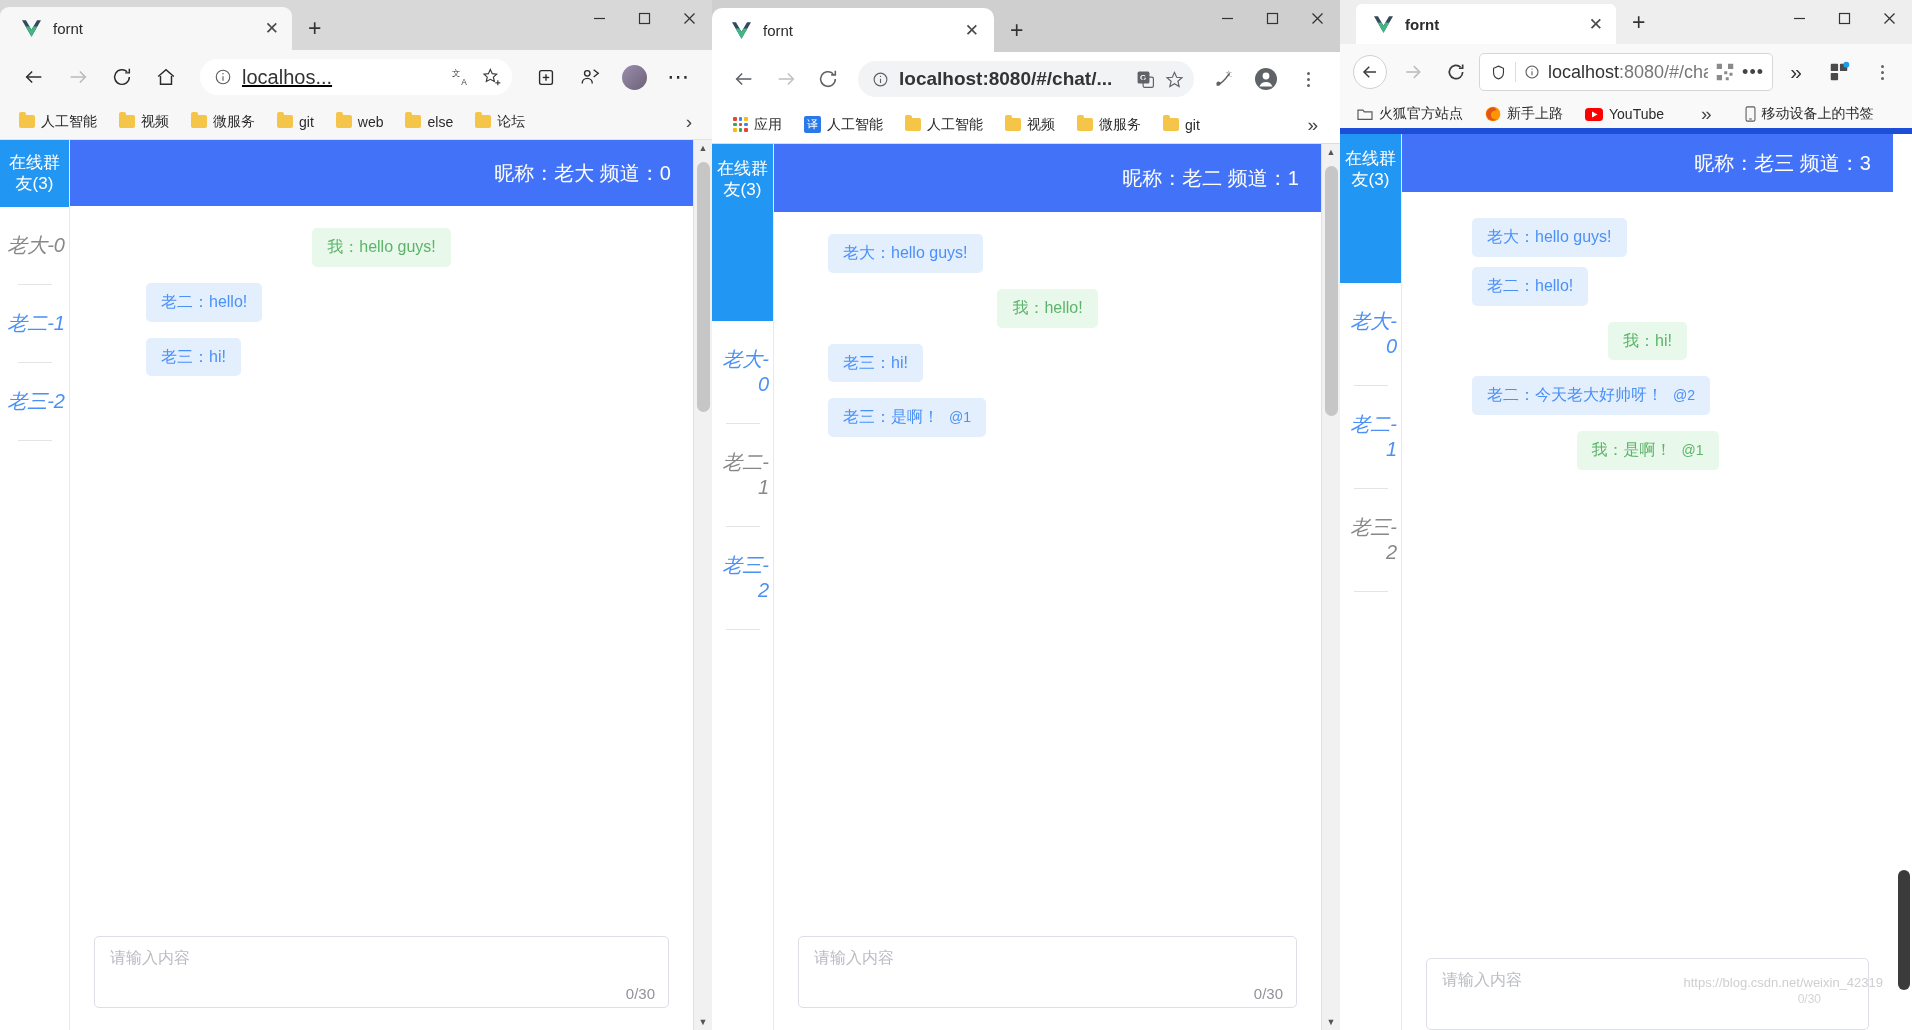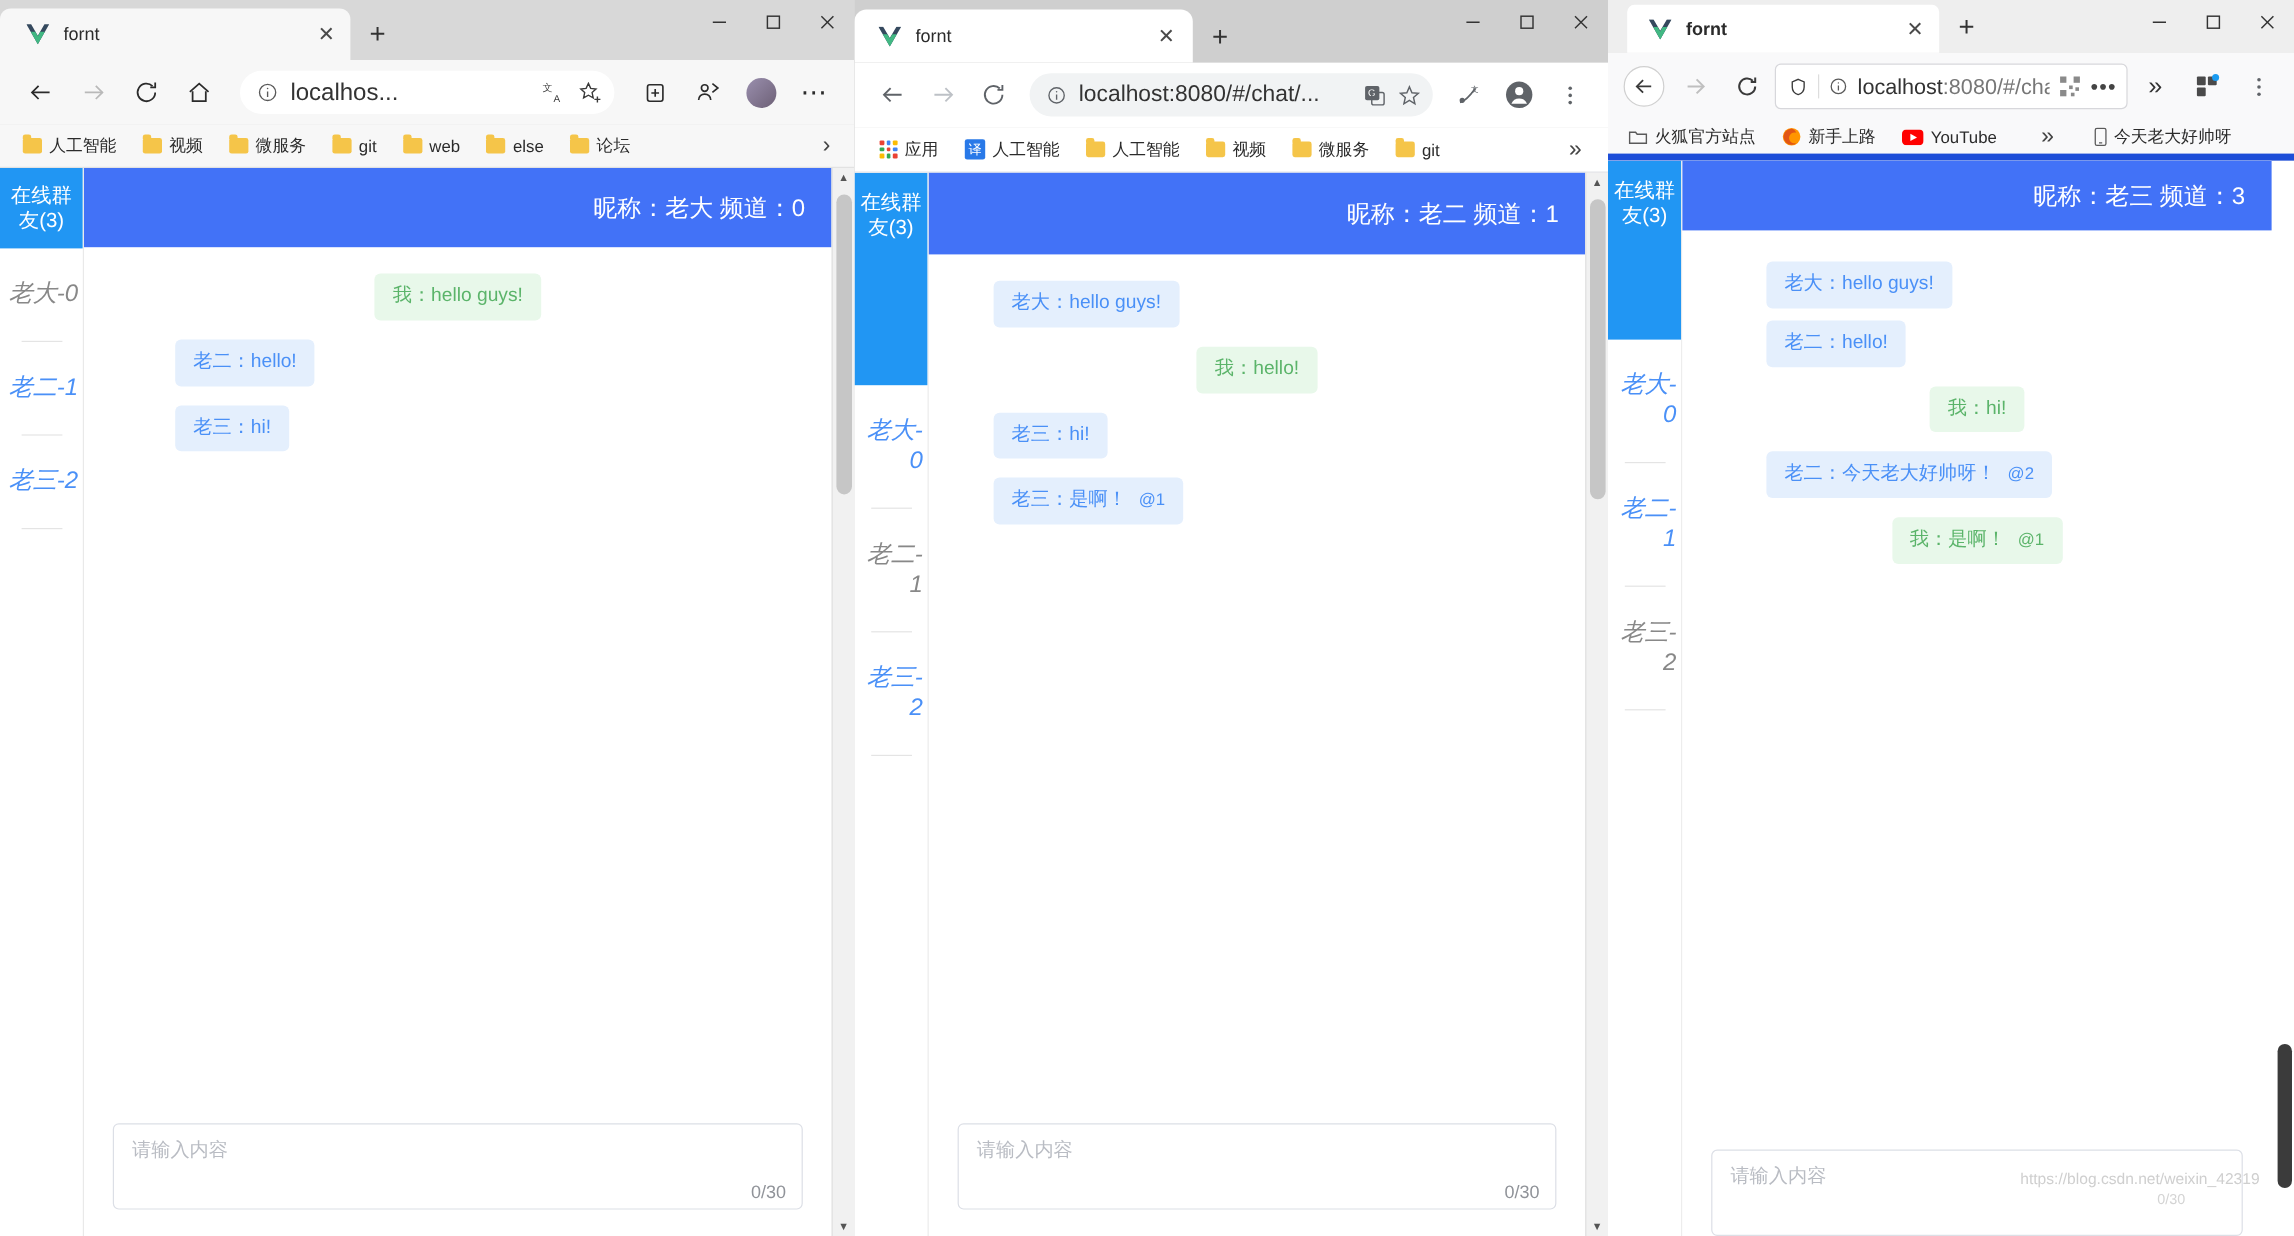--- a/index.html
+++ b/index.html
@@ -27,36 +27,36 @@
   .tab-close { font-size:17px; color:#4a4a4a; cursor:pointer; line-height:1; padding:3px; }
   .tab-plus { font-size:23px; color:#333; margin-left:16px; margin-bottom:8px; cursor:pointer; font-weight:300; }
   .win-ctrl { position:absolute; top:0; right:0; display:flex; height:36px; }
   .win-ctrl div { width:45px; display:flex; align-items:center; justify-content:center; font-size:14px; color:#333; cursor:pointer; }
 
   .edge-toolbar { height:54px; background:#f7f7f7; display:flex; align-items:center; padding:0 14px; gap:4px; }
   .tbtn { width:40px; height:40px; display:flex; align-items:center; justify-content:center; color:#2b2b2b; cursor:pointer; flex:none; }
   .tbtn.dim { color:#b9b9b9; }
   .urlbox {
     flex:1; height:36px; background:#fff; border-radius:18px; display:flex; align-items:center;
-    padding:0 10px 0 14px; gap:10px; margin:0 10px; min-width:0;
+    padding:0 10px 0 14px; gap:10px; margin:0 10px; min-width:0;text-decoration:underline;
   }
   .urltext { font-size:20px; color:#333; white-space:nowrap; overflow:hidden; flex:1; }
   .avatar-circle { width:25px; height:25px; border-radius:50%; background:linear-gradient(135deg,#9a8fae,#6d6076); flex:none; }
 
   .bmbar { height:36px; background:#f7f7f7; display:flex; align-items:center; padding:0 10px; gap:4px; border-bottom:1px solid #e2e2e2; overflow:hidden;}
   .bm { display:flex; align-items:center; gap:6px; padding:3px 9px; font-size:14px; color:#2b2b2b; white-space:nowrap; cursor:pointer; border-radius:4px; }
   .folder-ic { width:16px; height:13px; background:#f5c549; border-radius:2px; position:relative; flex:none; }
   .folder-ic:before { content:""; position:absolute; left:0; top:-3px; width:7px; height:4px; background:#f5c549; border-radius:2px 2px 0 0; }
   .bm-more { font-size:19px; color:#444; margin-left:auto; padding:0 10px; cursor:pointer; }
 
   
   .cr-tabstrip { height:52px; background:#cfcfcf; display:flex; align-items:flex-end; position:relative; }
   .cr-tab { width:282px; height:44px; background:#fff; border-radius:10px 10px 0 0; display:flex; align-items:center; padding:0 12px 0 20px; gap:12px; }
   .cr-toolbar { height:54px; background:#fff; display:flex; align-items:center; padding:0 12px; gap:2px; }
-  .cr-url { flex:1; height:36px; background:#f1f3f4; border-radius:18px; display:flex; align-items:center; padding:0 10px 0 14px; gap:10px; margin:0 8px; min-width:0; }
+  .cr-url { flex:1; height:36px; background:#f1f3f4; border-radius:18px; display:flex; align-items:center; padding:0 10px 0 14px; gap:10px; margin:0 8px; min-width:0;font-weight:bold; }
   .cr-bm { height:38px; background:#fff; display:flex; align-items:center; padding:0 12px; gap:4px; border-bottom:1px solid #dadce0; overflow:hidden; }
   .apps-grid { width:15px; height:15px; display:grid; grid-template-columns:repeat(3,1fr); grid-template-rows:repeat(3,1fr); gap:2px; flex:none;}
   .apps-grid i { display:block; border-radius:1px; }
   .fanyi { width:17px; height:17px; background:#2979e8; color:#fff; font-size:11px; display:flex; align-items:center; justify-content:center; border-radius:2px; flex:none; }
   .dots-v { display:flex; flex-direction:column; gap:3px; align-items:center; }
   .dots-v i { width:3px; height:3px; border-radius:50%; background:#5f6368; }
 
   
   .ff-tabstrip { height:44px; background:#eeeeee; display:flex; align-items:flex-end; position:relative; }
   .ff-tab { width:260px; height:40px; background:#fff; border-radius:6px 6px 0 0; display:flex; align-items:center; padding:0 10px 0 18px; gap:12px; margin-left:16px; }
@@ -589,21 +589,21 @@
         <span>YouTube</span>
       </div>
       <div class="bm-more" style="margin-left:14px;">»</div>
       <div class="bm" style="margin-left:10px;">
         <span>
             <svg width="11" height="16" viewBox="0 0 12 18" fill="none" stroke="#5a5a5a" stroke-width="1.2">
               <rect x="1" y="1" width="10" height="16" rx="1.6"></rect>
               <line x1="4.5" y1="14.6" x2="7.5" y2="14.6"></line>
             </svg>
           </span>
-        <span>今天老大好帅呀</span>
+        <span>移动设备上的书签</span>
       </div>
     </div>
 
     <div class="app" style="height:896px;">
       <div class="side" style="width:62px;">
         <div class="side-head" style="padding:14px 4px 92px;">在线群友(3)</div>
         <div class="side-user active">老大-0</div>
         <div class="side-sep"></div>
         <div class="side-user active">老二-1</div>
         <div class="side-sep"></div>

